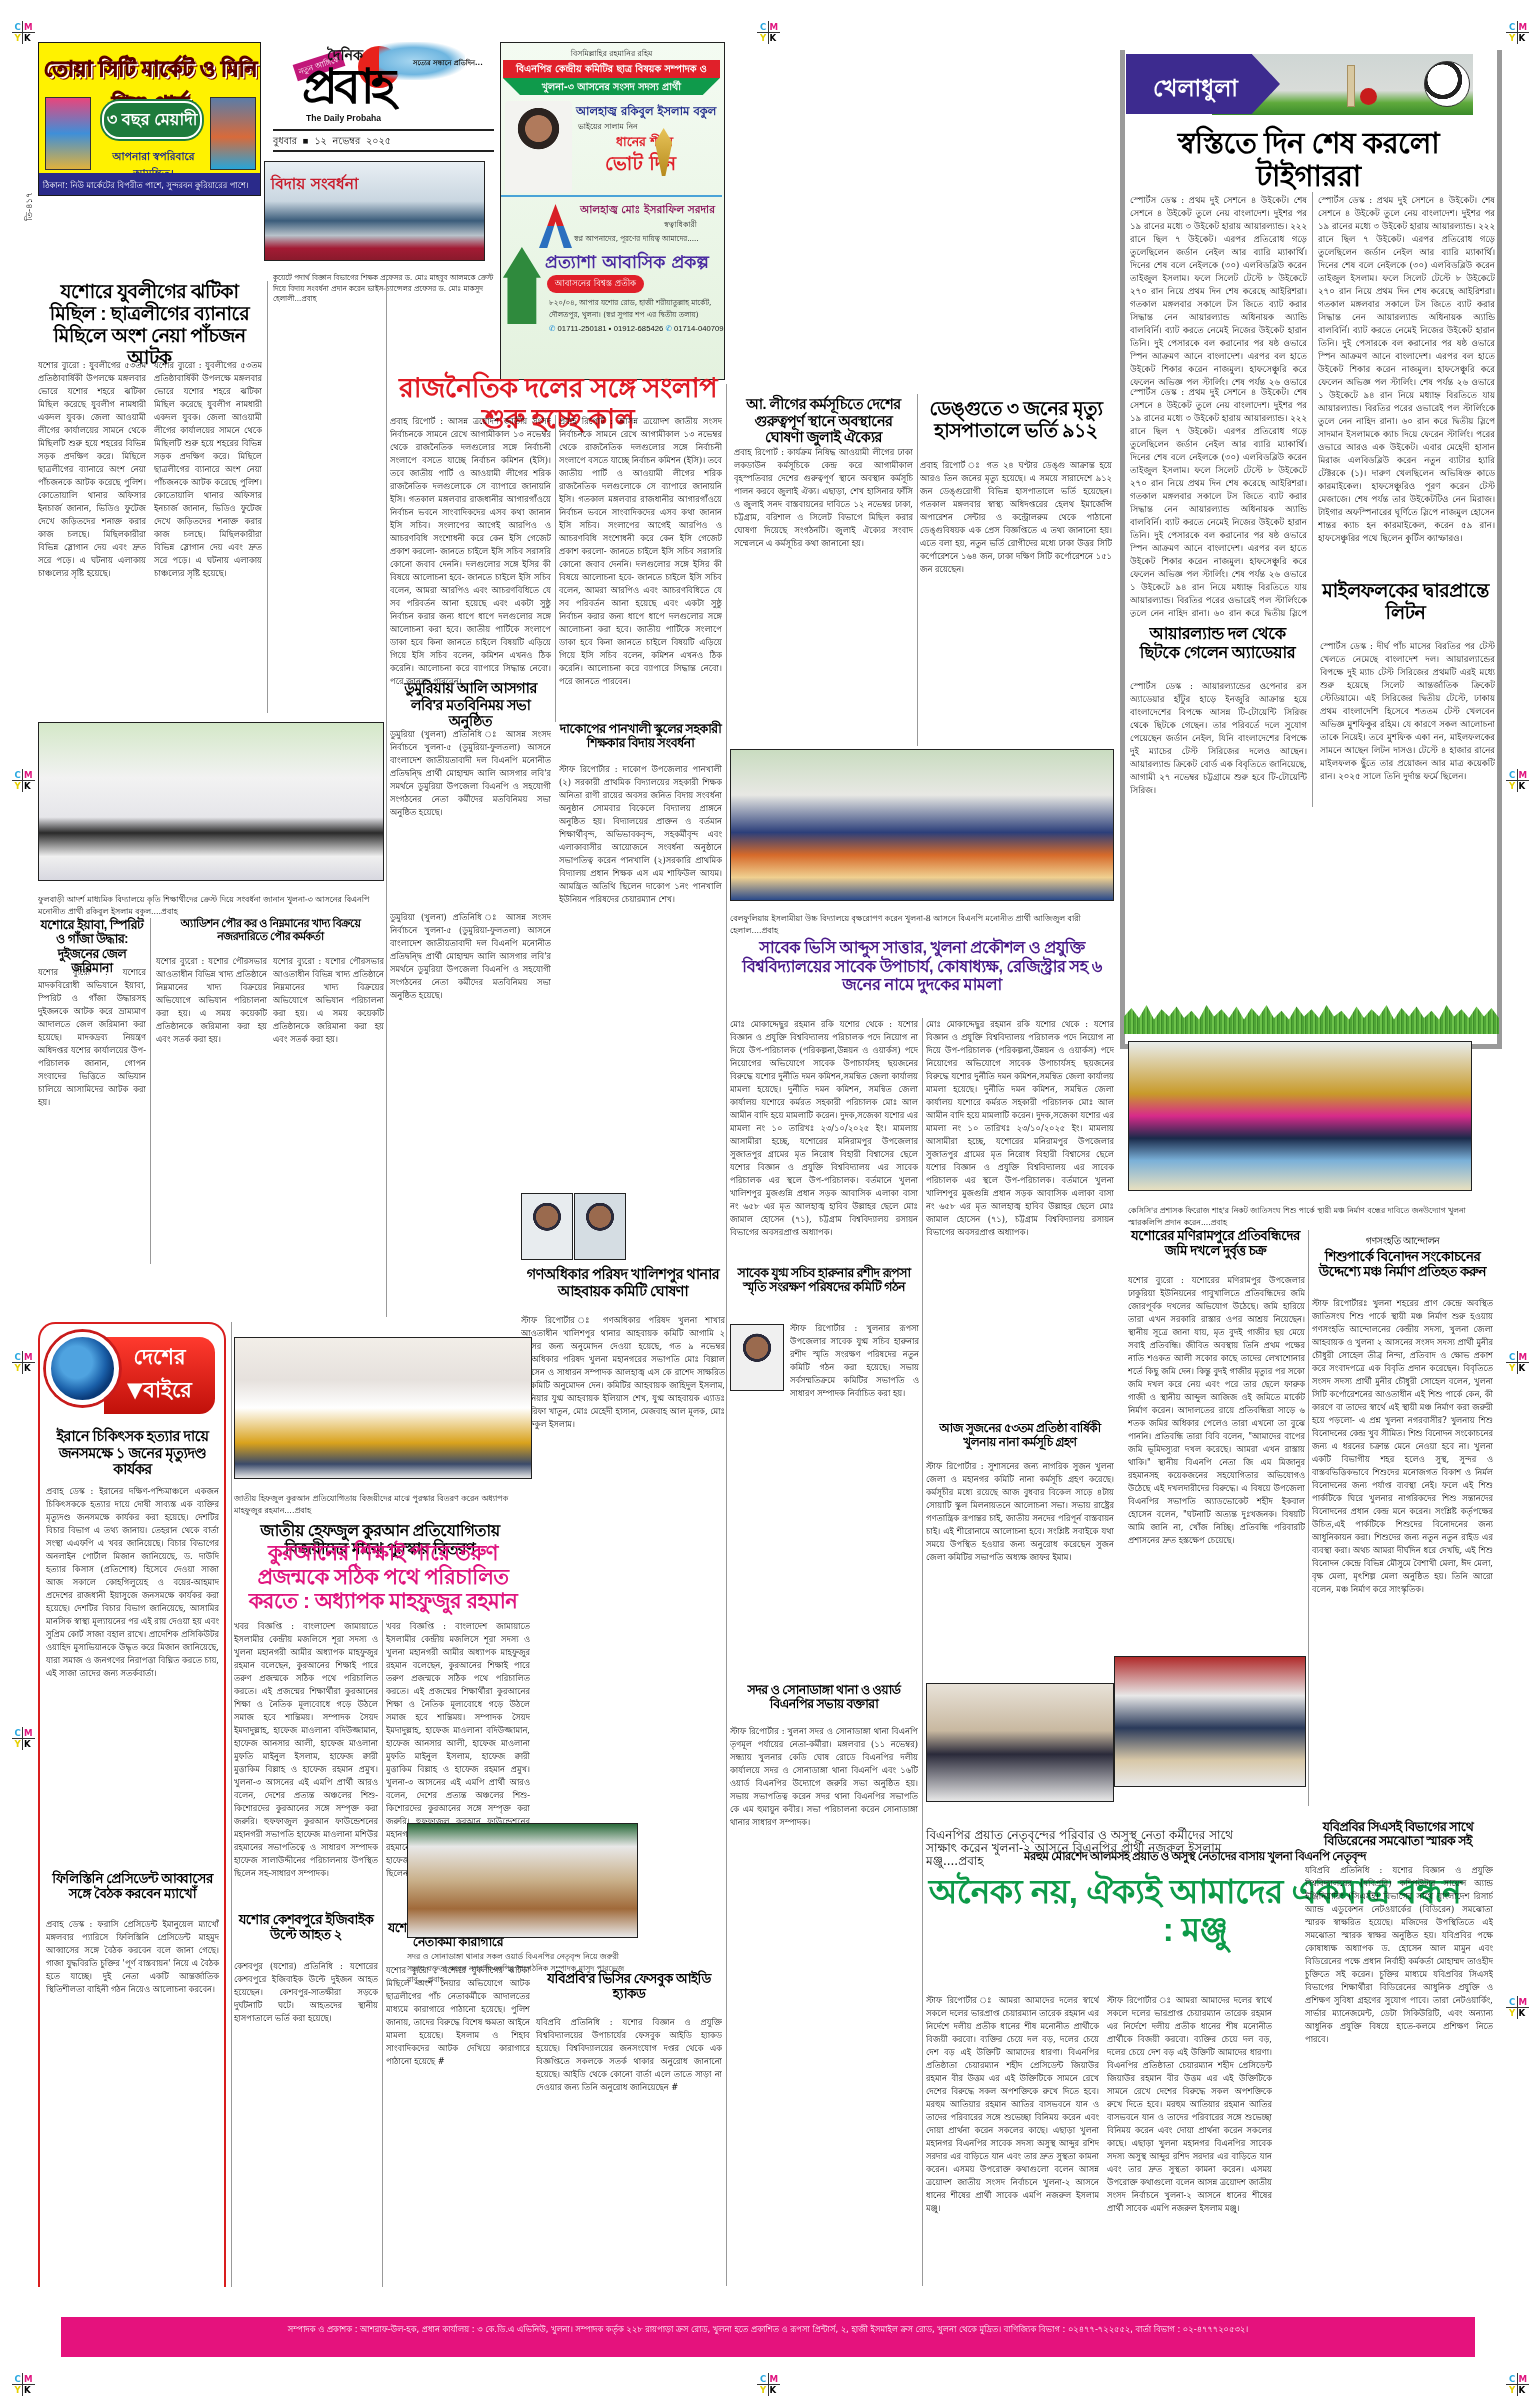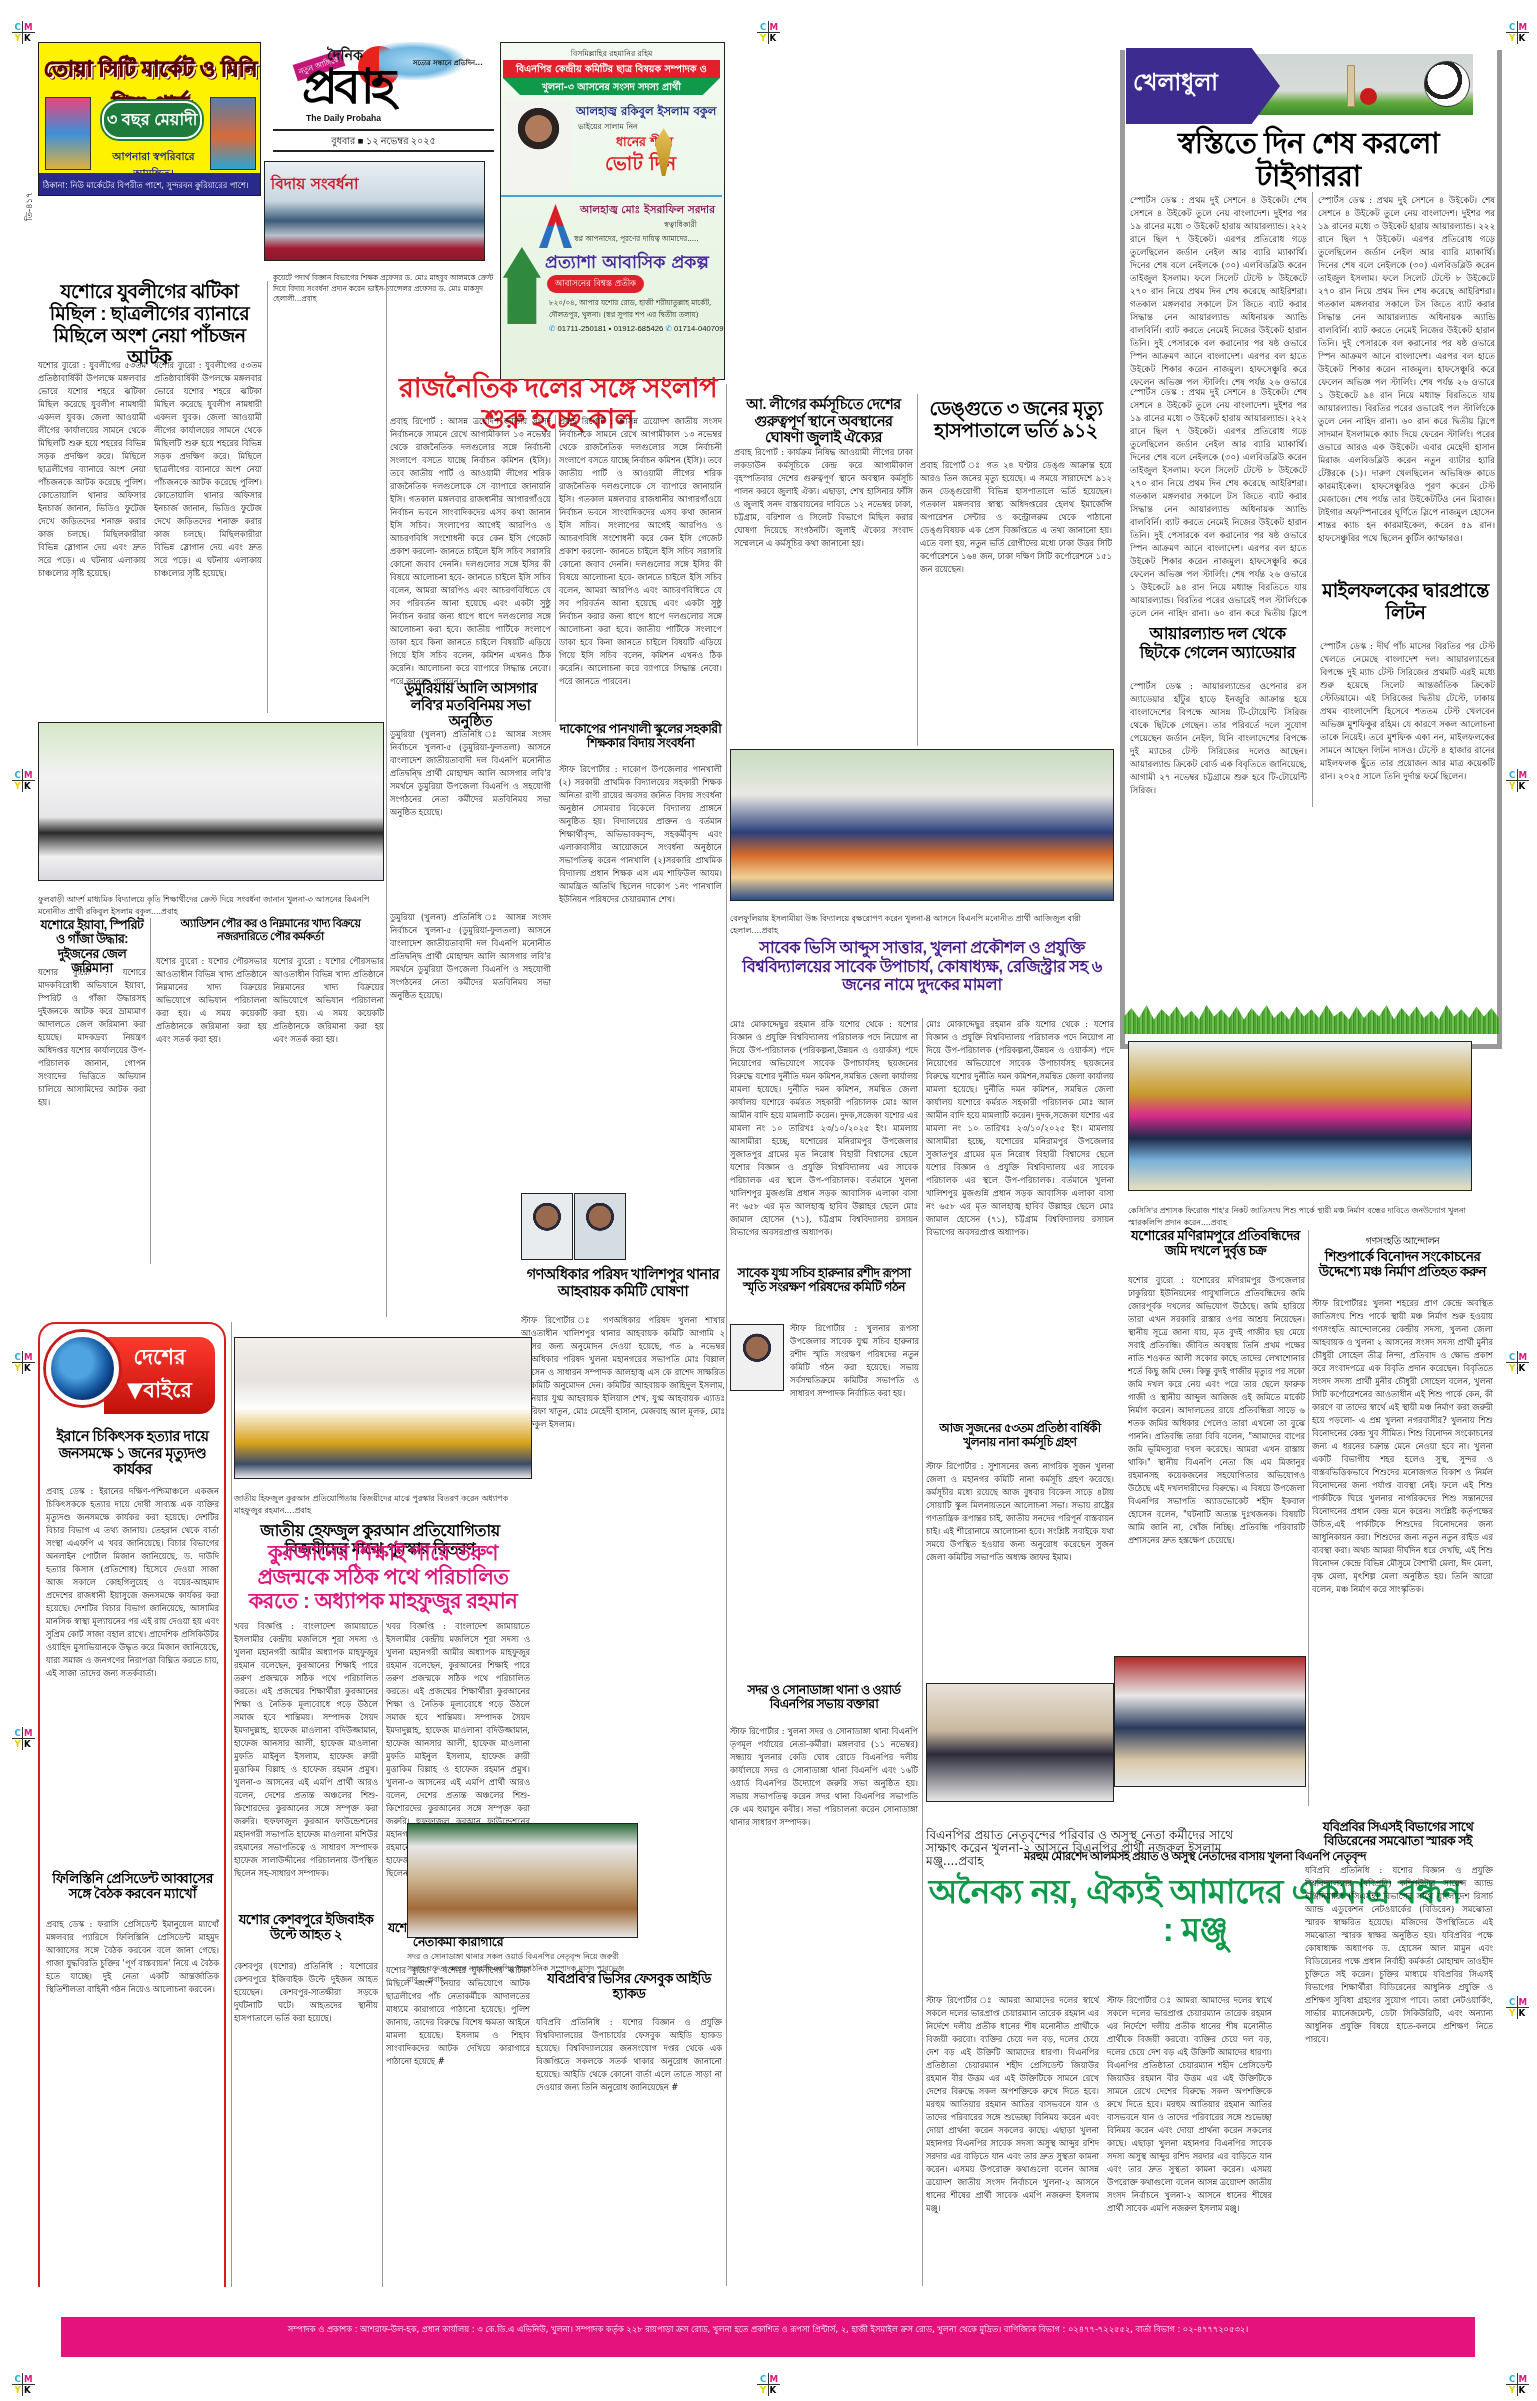--- a/index.html
+++ b/index.html
@@ -29,21 +29,21 @@
   .shop-img { border:1px solid #333; }
 
   
   .mast-logo { font-family:"DejaVu Sans", sans-serif; font-weight:bold; font-size:83px; color:#000; letter-spacing:-3.8px; }
   .mast-sun { border-radius:50%; background:#e8221c; }
   .mast-cloud { background: radial-gradient(ellipse at 40% 50%, #a7d6f0 0%, #6fb6e0 50%, rgba(255,255,255,0) 75%); }
   .mast-dainik { font-family:Liberation Sans, sans-serif; font-weight:bold; font-size:19px; }
   .mast-tag { font-family:"DejaVu Sans", sans-serif; font-size:9.6px; font-weight:bold; }
   .mast-en { font-family:"Liberation Sans", sans-serif; font-weight:bold; font-size:12.5px; }
   .mast-badge { background:#c2187a; color:#fff; font-size:7.7px; font-family:"DejaVu Sans", sans-serif; transform:rotate(-18deg); padding:1.9px 3.8px; }
-  .mast-date { font-family:Liberation Serif, serif; font-size:12.5px; text-align:center; }
+  .mast-date { font-family:Liberation Mono, monospace; font-size:12.5px; }
 
   
   .ad-elec { border:1.9px solid #222; background: linear-gradient(180deg, #f4fbf2 0%, #e4f2df 100%); overflow:hidden; }
   .ad-elec .red-bar { background:#e0202a; color:#fff; font-family:"DejaVu Sans", sans-serif; font-size:13.4px; text-align:center; font-weight:bold; }
   .ad-elec .green-bar { background:#0f9a4b; color:#fff; font-family:"DejaVu Sans", sans-serif; font-size:13.4px; text-align:center; font-weight:bold; clip-path: polygon(0 0,100% 0, 92% 100%, 8% 100%); }
   .ad-elec .name { color:#1f2a8a; font-family:"DejaVu Sans", sans-serif; font-weight:bold; font-size:15.4px; }
   .ad-elec .vote { color:#e0202a; font-family:"DejaVu Sans", sans-serif; font-weight:bold; font-size:27px; }
   .ad-elec .propr { color:#8b1a5c; font-weight:bold; font-family:"DejaVu Sans", sans-serif; font-size:12.5px; }
   .ad-elec .company { color:#4a2aa0; font-family:"DejaVu Sans", sans-serif; font-weight:bold; font-size:23px; }
   .ad-elec .tagline { background:#e0202a; color:#fff; font-family:"DejaVu Sans", sans-serif; font-size:10.6px; border-radius:9.6px; padding:1.9px 7.7px; }
@@ -200,21 +200,21 @@
     <span>01711-250181</span>
     <span>▪</span>
     <span>01912-685426</span>
     <span style="color:#1a8ad8">✆</span>
     <span>01714-040709</span>
   </div>
 </div>
 
 <div class="abs sports-panel" style="left:1120px;top:50px;width:382px;height:999px"></div>
 <div class="abs sports-bg" style="left:1212px;top:54px;width:261px;height:61px"></div>
-<div class="abs sports-arrow" style="left:1126px;top:48px;width:154px;height:76px;line-height:69px;padding-left:7px;font-size:23px">খেলাধুলা</div>
+<div class="abs sports-arrow" style="left:1126px;top:54px;width:154px;height:60px;line-height:69px;padding-left:27px;font-size:23px">খেলাধুলা</div>
 <div class="abs" style="left:1347px;top:65px;width:7.7px;height:42px;background:#d8c8a0;border:1px solid #a89060"></div>
 <div class="abs" style="left:1360px;top:88px;width:17.3px;height:17.3px;border-radius:50%;background:#c81c1c"></div>
 <div class="abs ball" style="left:1424px;top:61px;width:46px;height:46px"></div>
 
 <div class="abs head" style="left:1126px;top:127px;width:365px;font-size:29px">স্বস্তিতে দিন শেষ করলো টাইগাররা</div>
 <div class="abs body-text" style="left:1130px;top:194px;width:177px;height:192px;overflow:hidden;font-size:8.6px;line-height:13px">স্পোর্টস ডেস্ক : প্রথম দুই সেশনে ৪ উইকেট। শেষ সেশনে ৪ উইকেট তুলে নেয় বাংলাদেশ। দুইশর পর ১৯ রানের মধ্যে ৩ উইকেট হারায় আয়ারল্যান্ড। ২২২ রানে ছিল ৭ উইকেট। এরপর প্রতিরোধ গড়ে তুলেছিলেন জর্ডান নেইল আর ব্যারি ম্যাকার্থি। দিনের শেষ বলে নেইলকে (৩০) এলবিডব্লিউ করেন তাইজুল ইসলাম। ফলে সিলেট টেস্টে ৮ উইকেটে ২৭০ রান নিয়ে প্রথম দিন শেষ করেছে আইরিশরা। গতকাল মঙ্গলবার সকালে টস জিতে ব্যাট করার সিদ্ধান্ত নেন আয়ারল্যান্ড অধিনায়ক অ্যান্ডি বালবির্নি। ব্যাট করতে নেমেই নিজের উইকেট হারান তিনি। দুই পেসারকে বল করানোর পর ষষ্ঠ ওভারে স্পিন আক্রমণ আনে বাংলাদেশ। এরপর বল হাতে উইকেট শিকার করেন নাজমুল। হাফসেঞ্চুরি করে ফেলেন অভিজ্ঞ পল স্টার্লিং। শেষ পর্যন্ত ২৬ ওভারে ১ উইকেটে ৯৪ রান নিয়ে মধ্যাহ্ন বিরতিতে যায় আয়ারল্যান্ড। বিরতির পরের ওভারেই পল স্টার্লিংকে তুলে নেন নাহিদ রানা। ৬০ রান করে দ্বিতীয় স্লিপে সাদমান ইসলামকে ক্যাচ দিয়ে ফেরেন স্টার্লিং। পরের ওভারে আরও এক উইকেট। এবার মেহেদী হাসান মিরাজ এলবিডব্লিউ করেন নতুন ব্যাটার হ্যারি টেক্টরকে (১)। দারুণ খেলছিলেন অভিষিক্ত কাডে কারমাইকেল। হাফসেঞ্চুরিও পূরণ করেন টেস্ট মেজাজে। শেষ পর্যন্ত তার উইকেটটিও নেন মিরাজ। টাইগার অফস্পিনারের ঘূর্ণিতে স্লিপে নাজমুল হোসেন শান্তর ক্যাচ হন কারমাইকেল, করেন ৫৯ রান। হাফসেঞ্চুরির পথে ছিলেন কুর্টিস ক্যাম্ফারও।</div>
 <div class="abs body-text" style="left:1318px;top:194px;width:177px;height:350px;overflow:hidden;font-size:8.6px;line-height:13px;direction:ltr">স্পোর্টস ডেস্ক : প্রথম দুই সেশনে ৪ উইকেট। শেষ সেশনে ৪ উইকেট তুলে নেয় বাংলাদেশ। দুইশর পর ১৯ রানের মধ্যে ৩ উইকেট হারায় আয়ারল্যান্ড। ২২২ রানে ছিল ৭ উইকেট। এরপর প্রতিরোধ গড়ে তুলেছিলেন জর্ডান নেইল আর ব্যারি ম্যাকার্থি। দিনের শেষ বলে নেইলকে (৩০) এলবিডব্লিউ করেন তাইজুল ইসলাম। ফলে সিলেট টেস্টে ৮ উইকেটে ২৭০ রান নিয়ে প্রথম দিন শেষ করেছে আইরিশরা। গতকাল মঙ্গলবার সকালে টস জিতে ব্যাট করার সিদ্ধান্ত নেন আয়ারল্যান্ড অধিনায়ক অ্যান্ডি বালবির্নি। ব্যাট করতে নেমেই নিজের উইকেট হারান তিনি। দুই পেসারকে বল করানোর পর ষষ্ঠ ওভারে স্পিন আক্রমণ আনে বাংলাদেশ। এরপর বল হাতে উইকেট শিকার করেন নাজমুল। হাফসেঞ্চুরি করে ফেলেন অভিজ্ঞ পল স্টার্লিং। শেষ পর্যন্ত ২৬ ওভারে ১ উইকেটে ৯৪ রান নিয়ে মধ্যাহ্ন বিরতিতে যায় আয়ারল্যান্ড। বিরতির পরের ওভারেই পল স্টার্লিংকে তুলে নেন নাহিদ রানা। ৬০ রান করে দ্বিতীয় স্লিপে সাদমান ইসলামকে ক্যাচ দিয়ে ফেরেন স্টার্লিং। পরের ওভারে আরও এক উইকেট। এবার মেহেদী হাসান মিরাজ এলবিডব্লিউ করেন নতুন ব্যাটার হ্যারি টেক্টরকে (১)। দারুণ খেলছিলেন অভিষিক্ত কাডে কারমাইকেল। হাফসেঞ্চুরিও পূরণ করেন টেস্ট মেজাজে। শেষ পর্যন্ত তার উইকেটটিও নেন মিরাজ। টাইগার অফস্পিনারের ঘূর্ণিতে স্লিপে নাজমুল হোসেন শান্তর ক্যাচ হন কারমাইকেল, করেন ৫৯ রান। হাফসেঞ্চুরির পথে ছিলেন কুর্টিস ক্যাম্ফারও।</div>
 <div class="vrule" style="left:1312px;top:192px;height:615px"></div>
 <div class="abs body-text" style="left:1130px;top:386px;width:177px;height:231px;overflow:hidden;font-size:8.6px;line-height:13px">স্পোর্টস ডেস্ক : প্রথম দুই সেশনে ৪ উইকেট। শেষ সেশনে ৪ উইকেট তুলে নেয় বাংলাদেশ। দুইশর পর ১৯ রানের মধ্যে ৩ উইকেট হারায় আয়ারল্যান্ড। ২২২ রানে ছিল ৭ উইকেট। এরপর প্রতিরোধ গড়ে তুলেছিলেন জর্ডান নেইল আর ব্যারি ম্যাকার্থি। দিনের শেষ বলে নেইলকে (৩০) এলবিডব্লিউ করেন তাইজুল ইসলাম। ফলে সিলেট টেস্টে ৮ উইকেটে ২৭০ রান নিয়ে প্রথম দিন শেষ করেছে আইরিশরা। গতকাল মঙ্গলবার সকালে টস জিতে ব্যাট করার সিদ্ধান্ত নেন আয়ারল্যান্ড অধিনায়ক অ্যান্ডি বালবির্নি। ব্যাট করতে নেমেই নিজের উইকেট হারান তিনি। দুই পেসারকে বল করানোর পর ষষ্ঠ ওভারে স্পিন আক্রমণ আনে বাংলাদেশ। এরপর বল হাতে উইকেট শিকার করেন নাজমুল। হাফসেঞ্চুরি করে ফেলেন অভিজ্ঞ পল স্টার্লিং। শেষ পর্যন্ত ২৬ ওভারে ১ উইকেটে ৯৪ রান নিয়ে মধ্যাহ্ন বিরতিতে যায় আয়ারল্যান্ড। বিরতির পরের ওভারেই পল স্টার্লিংকে তুলে নেন নাহিদ রানা। ৬০ রান করে দ্বিতীয় স্লিপে সাদমান ইসলামকে ক্যাচ দিয়ে ফেরেন স্টার্লিং। পরের ওভারে আরও এক উইকেট। এবার মেহেদী হাসান মিরাজ এলবিডব্লিউ করেন নতুন ব্যাটার হ্যারি টেক্টরকে (১)। দারুণ খেলছিলেন অভিষিক্ত কাডে কারমাইকেল। হাফসেঞ্চুরিও পূরণ করেন টেস্ট মেজাজে। শেষ পর্যন্ত তার উইকেটটিও নেন মিরাজ। টাইগার অফস্পিনারের ঘূর্ণিতে স্লিপে নাজমুল হোসেন শান্তর ক্যাচ হন কারমাইকেল, করেন ৫৯ রান। হাফসেঞ্চুরির পথে ছিলেন কুর্টিস ক্যাম্ফারও।</div>
 

